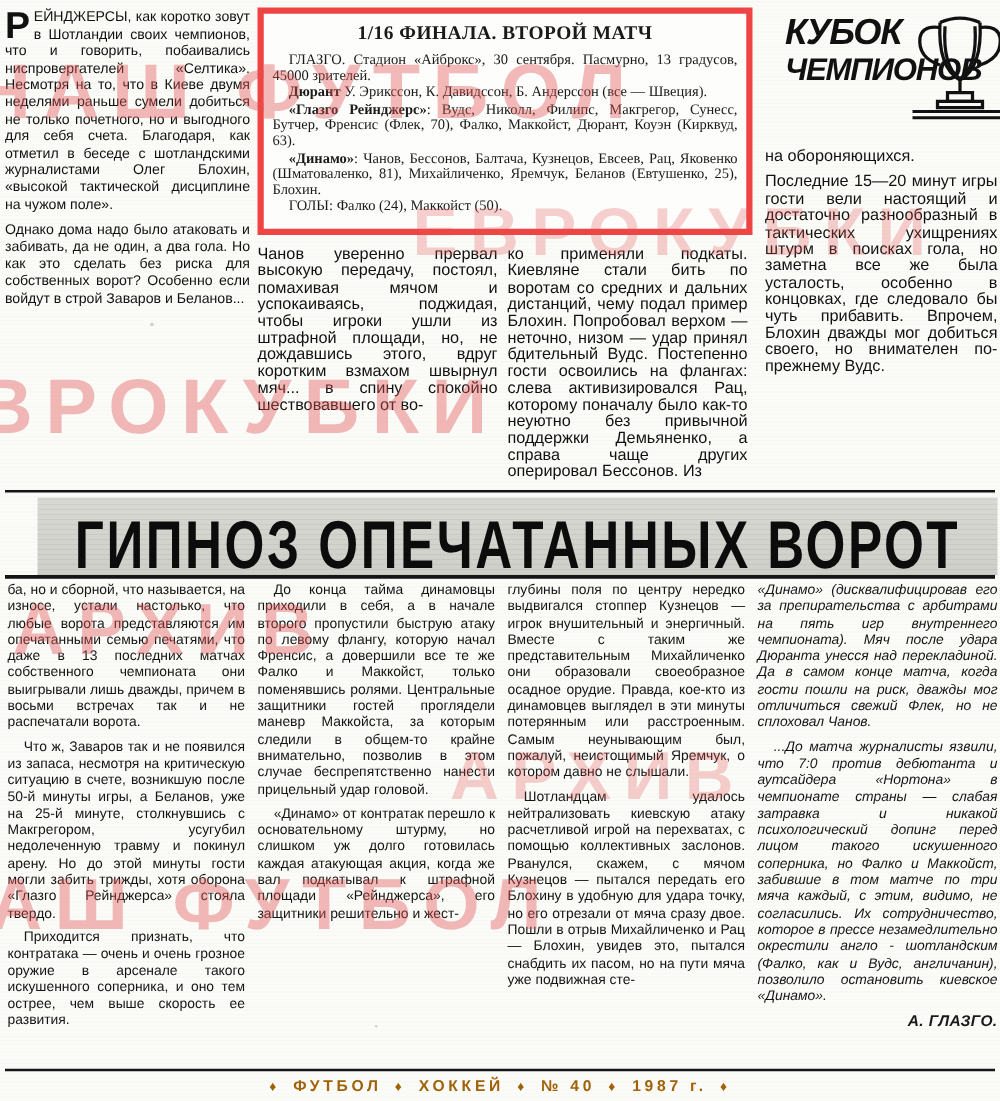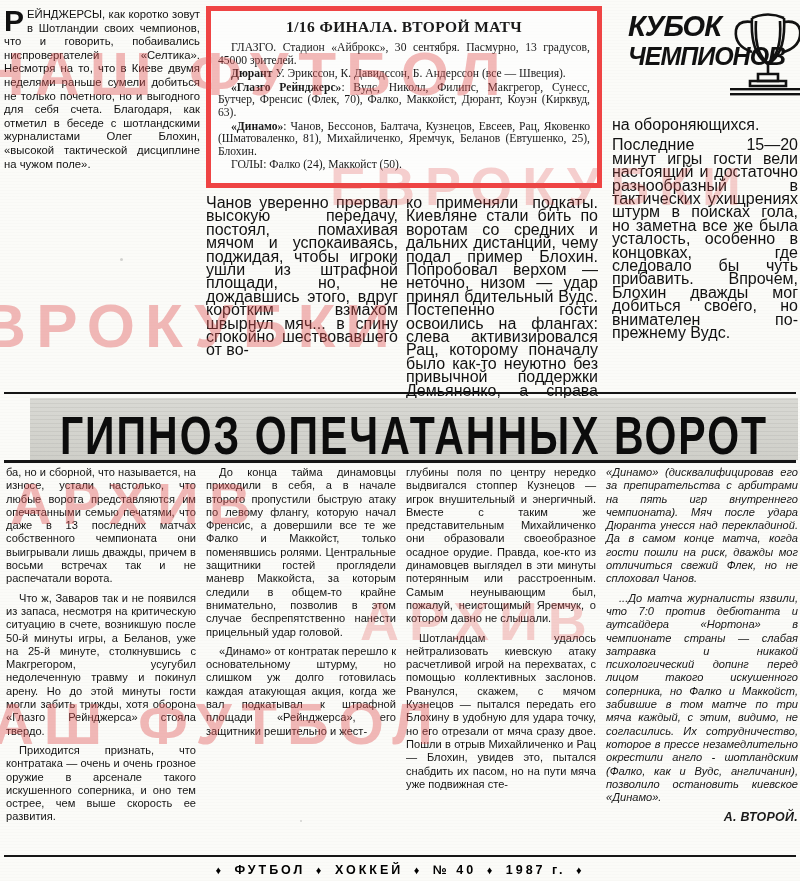--- a/index.html
+++ b/index.html
@@ -41,21 +41,21 @@
   .top-area{
     position:absolute;left:0;top:0;width:800px;height:392px;
   }
 
   
   .top-col-1{
     position:absolute;left:4px;top:8px;width:196px;
   }
   .top-col-1 p, .top-col-2 p, .top-col-3 p, .top-col-4 p{
     margin:0 0 7px 0;
-    font-size:16px;
+    font-size:13px;
     line-height:13.4px;
     text-align:justify;
     text-justify:inter-word;
     font-family:"Liberation Sans", sans-serif;
     color:#111;
     hyphens:none;
   }
   .top-col-1 p{font-size:11.3px;line-height:13.6px;}
   .dropcap-para{position:relative;}
   .dropcap{
@@ -169,21 +169,21 @@
     letter-spacing:.3px;
   }
 
   
   .footer{
     position:absolute;left:0;bottom:3px;width:800px;
     text-align:center;
   }
   .footer .f-inner{
     display:inline-block;
-    color:#000000;
+    color:#a16207;
     font-weight:bold;
     font-size:12.5px;
     letter-spacing:3px;
     font-family:"Liberation Sans", sans-serif;
   }
   .footer .dia{font-size:11px;padding:0 4px;}
   .foot-rule{
     position:absolute;left:4px;bottom:24px;width:792px;height:2px;background:#151515;
   }
 
@@ -201,20 +201,21 @@
   <div class="wm-row wm-f">АРХИВ</div>
   <div class="wm-row wm-d">НАШ ФУТБОЛ</div>
 </div>
 
 <div class="page">
 
   <div class="top-area">
 
     <div class="top-col-1">
       <p class="dropcap-para"><span class="dropcap">Р</span><span>ЕЙНДЖЕРСЫ, как коротко зовут в Шотландии своих чемпионов, что и говорить, побаивались ниспровергателей «Селтика». Несмотря на то, что в Киеве двумя неделями раньше сумели добиться не только почетного, но и выгодного для себя счета. Благодаря, как отметил в беседе с шотландскими журналистами Олег Блохин, «высокой тактической дисциплине на чужом поле».</span></p>
+      <p>Однако дома надо было атаковать и забивать, да не один, а два гола. Но как это сделать без риска для собственных ворот? Особенно если войдут в строй Заваров и Беланов...</p>
     </div>
 
     <div class="matchbox">
       <div class="mb-title">1/16 ФИНАЛА. ВТОРОЙ МАТЧ</div>
       <div class="mb-line ind">ГЛАЗГО. Стадион «Айброкс», 30 сентября. Пасмурно, 13 градусов, 45000 зрителей.</div>
       <div class="mb-line ind"><b>Дюрант</b> <span>У. Эрикссон, К. Давидссон, Б. Андерссон (все — Швеция).</span></div>
       <div class="mb-line ind"><b>«Глазго Рейнджерс»</b><span>: Вудс, Николл, Филипс, Макгрегор, Сунесс, Бутчер, Френсис (Флек, 70), Фалко, Маккойст, Дюрант, Коуэн (Кирквуд, 63).</span></div>
       <div class="mb-line ind"><b>«Динамо»</b><span>: Чанов, Бессонов, Балтача, Кузнецов, Евсеев, Рац, Яковенко (Шматоваленко, 81), Михайличенко, Яремчук, Беланов (Евтушенко, 25), Блохин.</span></div>
       <div class="mb-line ind"><span>ГОЛЫ</span><span>: Фалко (24), Маккойст (50).</span></div>
     </div>
@@ -276,21 +277,21 @@
     </div>
 
     <div class="bcol" id="bcol3">
       <p>глубины поля по центру нередко выдвигался стоппер Кузнецов — игрок внушительный и энергичный. Вместе с таким же представительным Михайличенко они образовали своеобразное осадное орудие. Правда, кое-кто из динамовцев выглядел в эти минуты потерянным или расстроенным. Самым неунывающим был, пожалуй, неистощимый Яремчук, о котором давно не слышали.</p>
       <p class="ind">Шотландцам удалось нейтрализовать киевскую атаку расчетливой игрой на перехватах, с помощью коллективных заслонов. Рванулся, скажем, с мячом Кузнецов — пытался передать его Блохину в удобную для удара точку, но его отрезали от мяча сразу двое. Пошли в отрыв Михайличенко и Рац — Блохин, увидев это, пытался снабдить их пасом, но на пути мяча уже подвижная сте-</p>
     </div>
 
     <div class="bcol" id="bcol4">
       <p>«Динамо» (дисквалифицировав его за препирательства с арбитрами на пять игр внутреннего чемпионата). Мяч после удара Дюранта унесся над перекладиной. Да в самом конце матча, когда гости пошли на риск, дважды мог отличиться свежий Флек, но не сплоховал Чанов.</p>
       <p class="ind">...До матча журналисты язвили, что 7:0 против дебютанта и аутсайдера «Нортона» в чемпионате страны — слабая затравка и никакой психологический допинг перед лицом такого искушенного соперника, но Фалко и Маккойст, забившие в том матче по три мяча каждый, с этим, видимо, не согласились. Их сотрудничество, которое в прессе незамедлительно окрестили англо - шотландским (Фалко, как и Вудс, англичанин), позволило остановить киевское «Динамо».</p>
-      <div class="byline">А. ВТОРОЙ.</div>
+      <div class="byline">А. ГЛАЗГО.</div>
     </div>
   </div>
 
   <div class="foot-rule"></div>
   <div class="footer">
     <span class="f-inner">
       <span class="dia">♦</span>
       <span>ФУТБОЛ</span>
       <span class="dia">♦</span>
       <span>ХОККЕЙ</span>

